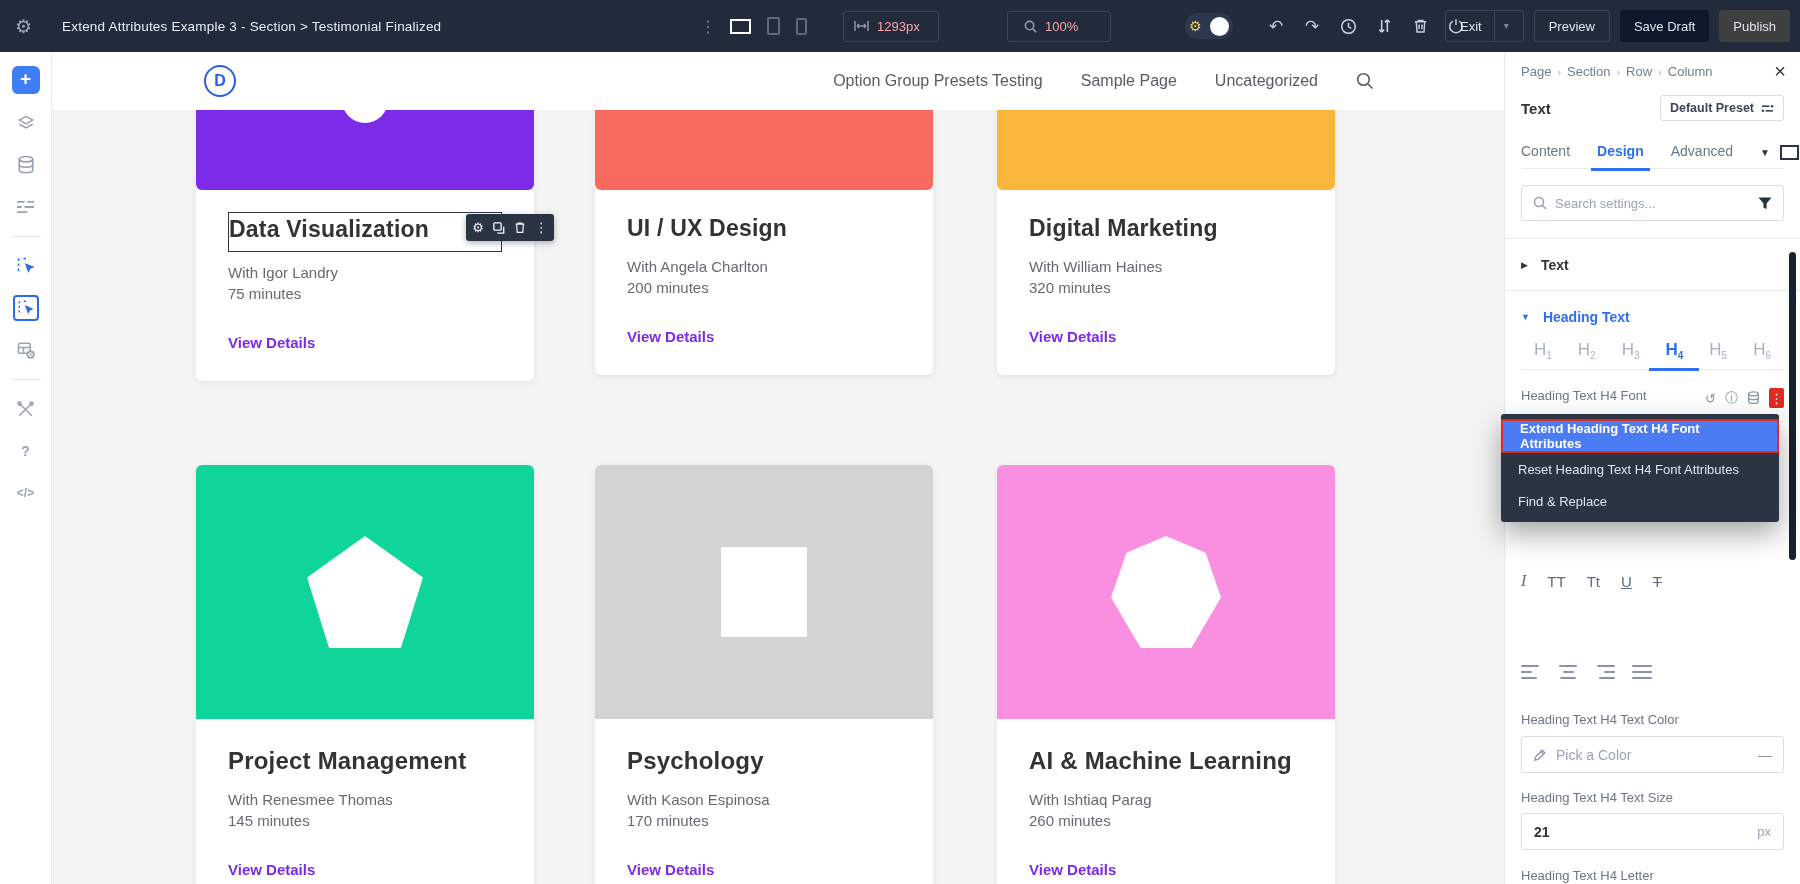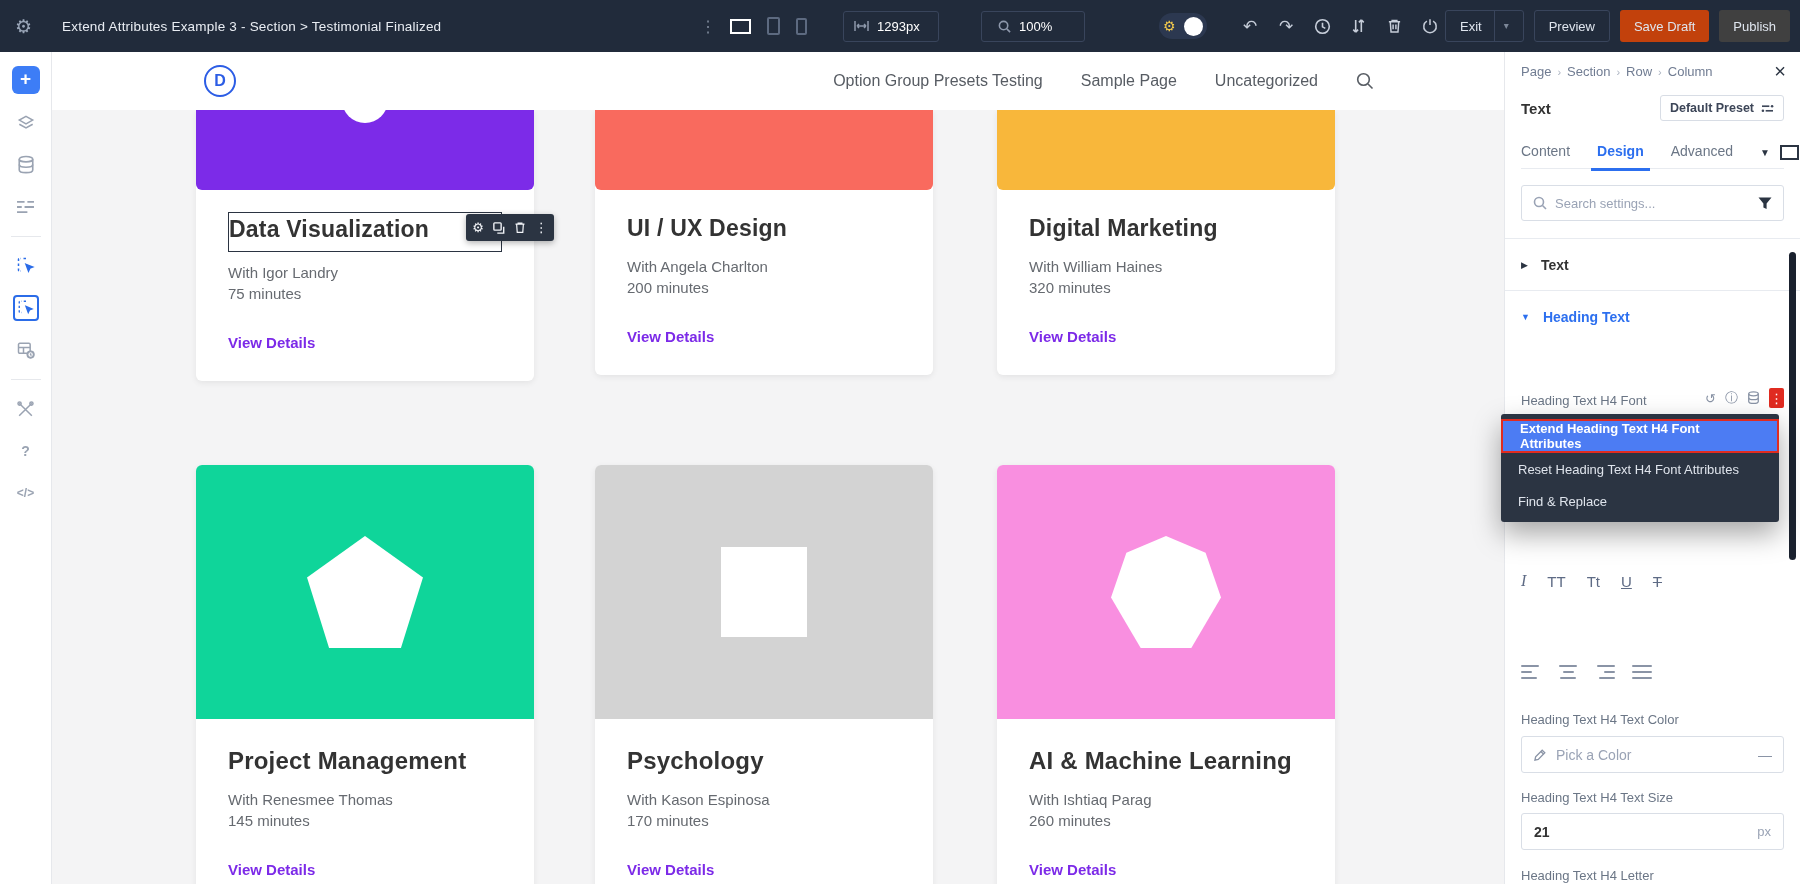--- a/index.html
+++ b/index.html
@@ -11,33 +11,33 @@
   .topbar { position:absolute; left:0; top:0; width:1800px; height:52px; background:#212b3b; display:flex; align-items:center; z-index:50; }
   .topbar .gear-left { color:#9aa6b8; font-size:19px; margin-left:15px; }
   .topbar .doc-title { color:#e9edf3; font-size:13.5px; margin-left:30px; letter-spacing:.2px; }
   .tb-center { position:absolute; left:700px; top:0; height:52px; display:flex; align-items:center; gap:14px; }
   .tb-kebab { color:#7c8798; font-size:16px; width:10px; text-align:center; }
   .dev-icons { display:flex; align-items:center; gap:16px; margin:0 6px; }
   .dev-desktop { width:21px; height:15px; border:2.5px solid #ffffff; }
   .dev-tablet  { width:13px; height:18px; border:2px solid #5d6a80; border-radius:2px; }
   .dev-phone   { width:11px; height:17px; border:2px solid #5d6a80; border-radius:2px; }
   .tb-input { height:31px; border:1px solid #39455c; border-radius:3px; display:flex; align-items:center; padding:0 10px; gap:8px; color:#8d98ab; background:transparent; }
-  .tb-input input { background:transparent; border:0; outline:0; color:#ffffff; font-size:13px; width:56px; font-family:"Liberation Sans",sans-serif; }
+  .tb-input input { background:transparent; border:0; outline:0; color:#fca5a5; font-size:13px; width:56px; font-family:"Liberation Sans",sans-serif; }
   .tb-input.width-box { width:96px; margin-left:16px; }
-  .tb-input.zoom-box  { width:104px; margin-left:28px;padding-left:16px; }
+  .tb-input.zoom-box  { width:104px; margin-left:54px;padding-left:16px; }
   .tb-toggle { width:48px; height:26px; background:#2c3850; border-radius:13px; display:flex; align-items:center; padding:0 4px; justify-content:space-between; margin-left:60px; }
   .tb-toggle .sun { color:#f2c94c; font-size:14px; line-height:1; }
   .tb-toggle .knob { width:19px; height:19px; border-radius:50%; background:#ffffff; }
   .tb-act { color:#c6cdd9; display:flex; align-items:center; justify-content:center; width:22px; }
   .tb-act.txt { font-size:17px; }
   .tb-buttons { position:absolute; right:10px; top:10px; display:flex; align-items:center; gap:10px; }
   .tb-btn { height:32px; border-radius:3px; display:flex; align-items:center; justify-content:center; font-size:13px; color:#dfe5ee; padding:0 14px; }
   .tb-btn.outline { border:1px solid #39455c; }
   .tb-btn.exit .caret { color:#7c8798; font-size:10px; margin-left:12px; border-left:1px solid #39455c; padding-left:9px; line-height:30px; }
-  .tb-btn.save { background:#c2410c;justify-content:center; }
+  .tb-btn.save { background:#0f172a;justify-content:center; }
   .tb-btn.publish { background:#404040; }
 
   
   .leftbar { position:absolute; left:0; top:52px; width:52px; height:832px; background:#ffffff; border-right:1px solid #e6e8ec; display:flex; flex-direction:column; align-items:center; z-index:40; }
   .lb-plus { width:28px; height:28px; background:#3d7df6; border-radius:6px; color:#fff; font-size:19px; line-height:26px; text-align:center; margin-top:14px; font-weight:bold; }
   .lb-icon { width:26px; height:26px; display:flex; align-items:center; justify-content:center; color:#9aa3b2; margin-top:16px; }
   .lb-icon.blue { color:#2b6ce8; }
   .lb-icon.active { border:2px solid #2b6ce8; border-radius:4px; }
   .lb-sep { width:30px; height:1px; background:#e6e8ec; margin-top:16px; }
   .lb-txt { font-size:14px; font-weight:bold; }
@@ -92,21 +92,21 @@
   .p-search .funnel { color:#2b3442; }
   .p-section { position:absolute; left:0; right:0; height:52px; border-top:1px solid #e8ebf0; display:flex; align-items:center; padding:0 16px; gap:13px; }
   .p-section .tri { font-size:9px; color:#2b3442; }
   .p-section .lbl { font-size:14px; font-weight:bold; color:#333; }
   .p-section.open .tri, .p-section.open .lbl { color:#2c6fef; }
   .h-tabs { position:absolute; left:16px; right:16px; top:284px; height:34px; display:flex; border-bottom:1px solid #e8ebf0; }
   .h-tab { flex:1; text-align:center; color:#aab2c0; font-size:17px; position:relative; padding-top:4px; }
   .h-tab sub { font-size:10px; }
   .h-tab.active { color:#2c6fef; font-weight:bold; }
   .h-tab.active::after { content:""; position:absolute; left:-3px; right:-3px; bottom:-2px; height:3px; background:#2c6fef; }
-  .field-row { position:absolute; left:16px; right:16px; display:flex; align-items:flex-end; }
+  .field-row { position:absolute; left:16px; right:16px; display:flex; align-items:flex-start; }
   .f-label { font-size:13px; color:#6b7686; }
   .f-icons { margin-left:auto; display:flex; align-items:center; gap:9px; color:#8a94a6; font-size:13px; }
   .kebab-red { width:15px; height:20px; background:#e02b20; border-radius:2px; color:#ffffff; font-size:13px; display:flex; align-items:center; justify-content:center; }
   .ctx-menu { position:absolute; left:-4px; top:362px; width:278px; background:#2b3442; border-radius:3px; box-shadow:0 12px 28px rgba(0,0,0,.35); padding:5px 0; z-index:60; }
   .ctx-item { height:32px; display:flex; align-items:center; padding:0 17px; font-size:13px; color:#dfe4ec; }
   .ctx-item.highlight { background:#4c7cf3; border:2px solid #e02b20; color:#ffffff; font-weight:bold; height:34px; }
   .style-icons { position:absolute; left:16px; top:520px; display:flex; align-items:flex-end; gap:21px; color:#5e6b85; font-size:15px; }
   .si { display:inline-block; }
   .si.italic { font-style:italic; font-family:"Liberation Serif",serif; font-size:16px; }
   .si.underline { text-decoration:underline; }
@@ -424,20 +424,28 @@
   <div class="p-section" style="top:186px">
     <span class="tri">▶</span>
     <span class="lbl">Text</span>
   </div>
 
   <div class="p-section open" style="top:238px; border-bottom:0;">
     <span class="tri">▼</span>
     <span class="lbl">Heading Text</span>
   </div>
 
+  <div class="h-tabs">
+    <span class="h-tab"><span>H</span><sub>1</sub></span>
+    <span class="h-tab"><span>H</span><sub>2</sub></span>
+    <span class="h-tab"><span>H</span><sub>3</sub></span>
+    <span class="h-tab active"><span>H</span><sub>4</sub></span>
+    <span class="h-tab"><span>H</span><sub>5</sub></span>
+    <span class="h-tab"><span>H</span><sub>6</sub></span>
+  </div>
 
   <div class="field-row" style="top:336px">
     <span class="f-label">Heading Text H4 Font</span>
     <span class="f-icons">
       <span>↺</span>
       <span>ⓘ</span>
       <span>
         <svg width="13" height="14" viewBox="0 0 20 22" stroke="#8a94a6" stroke-width="2" fill="none">
             <ellipse cx="10" cy="4.5" rx="7.5" ry="3"></ellipse>
             <path d="M2.5 4.5v6c0 1.7 3.4 3 7.5 3s7.5-1.3 7.5-3v-6"></path>

